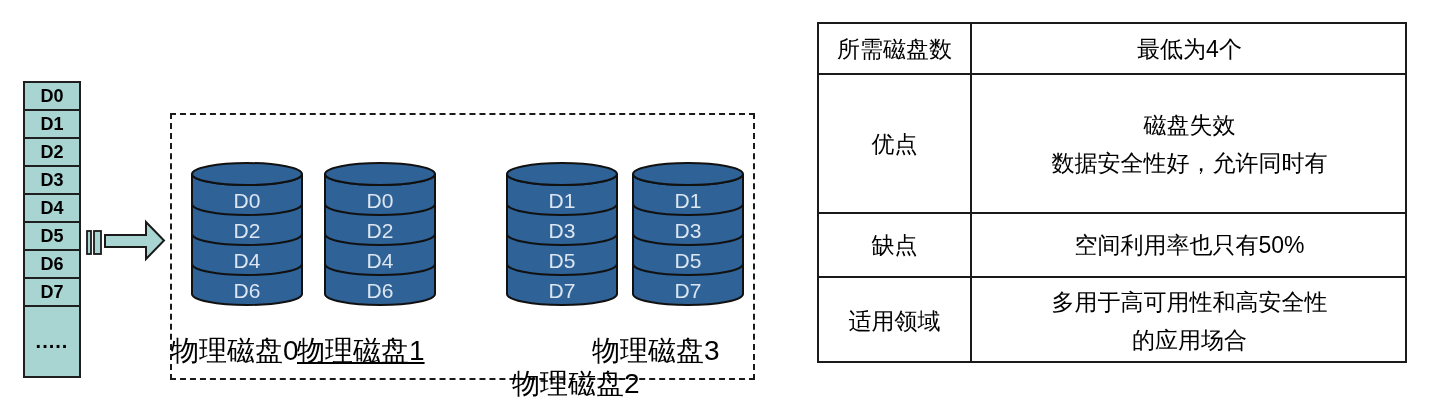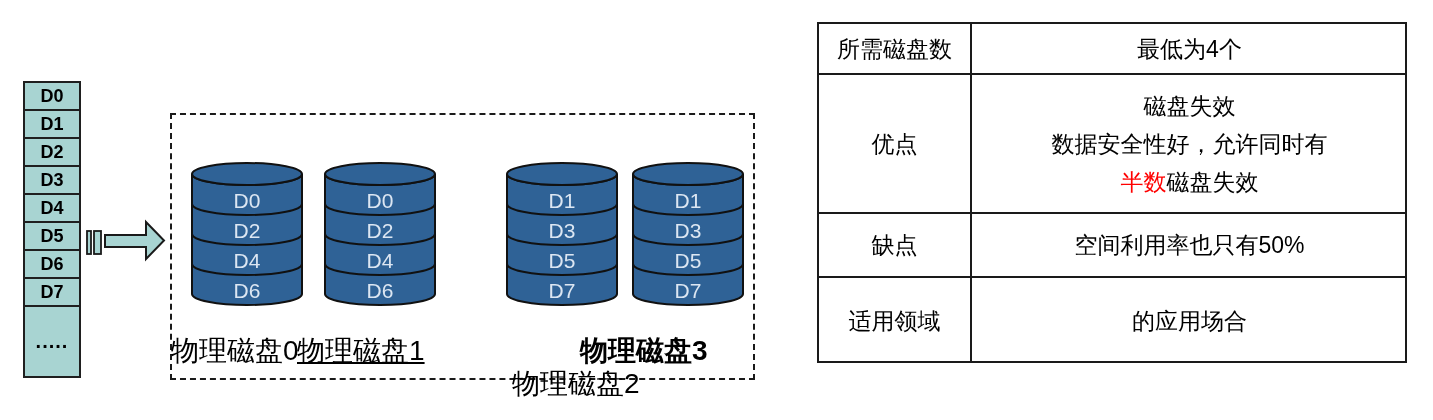--- a/index.html
+++ b/index.html
@@ -77,21 +77,21 @@
     top: 332px;
     width: 124px;
     text-align: center;
     font-size: 28px;
     color: #000;
     white-space: nowrap;
   }
   .disk-label.l0 { left: 171px; }
   .disk-label.l1 { left: 297px; text-decoration: underline; }
   .disk-label.l2 { left: 512px; margin-top: 33px; }
-  .disk-label.l3 { left: 580px; font-weight: bold; }
+  .disk-label.l3 { left: 592px; }
 
   
   .info-table {
     position: absolute;
     left: 817px;
     top: 22px;
     width: 590px;
     height: 341px;
     display: grid;
     grid-template-columns: 153px 437px;
@@ -193,25 +193,25 @@
 
   <div class="info-table">
 
     <div class="info-cell">所需磁盘数</div>
     <div class="info-cell">最低为4个</div>
 
     <div class="info-cell">优点</div>
     <div class="info-cell">
       <div>磁盘失效</div>
       <div>数据安全性好，允许同时有</div>
-      <div><span class="hl-red">半数</span><span>磁盘失效</span></div>
     </div>
 
     <div class="info-cell">缺点</div>
     <div class="info-cell">空间利用率也只有50%</div>
 
     <div class="info-cell">适用领域</div>
     <div class="info-cell">
+      <div>多用于高可用性和高安全性</div>
       <div>的应用场合</div>
     </div>
 
   </div>
 </div>
 
 </body></html>

